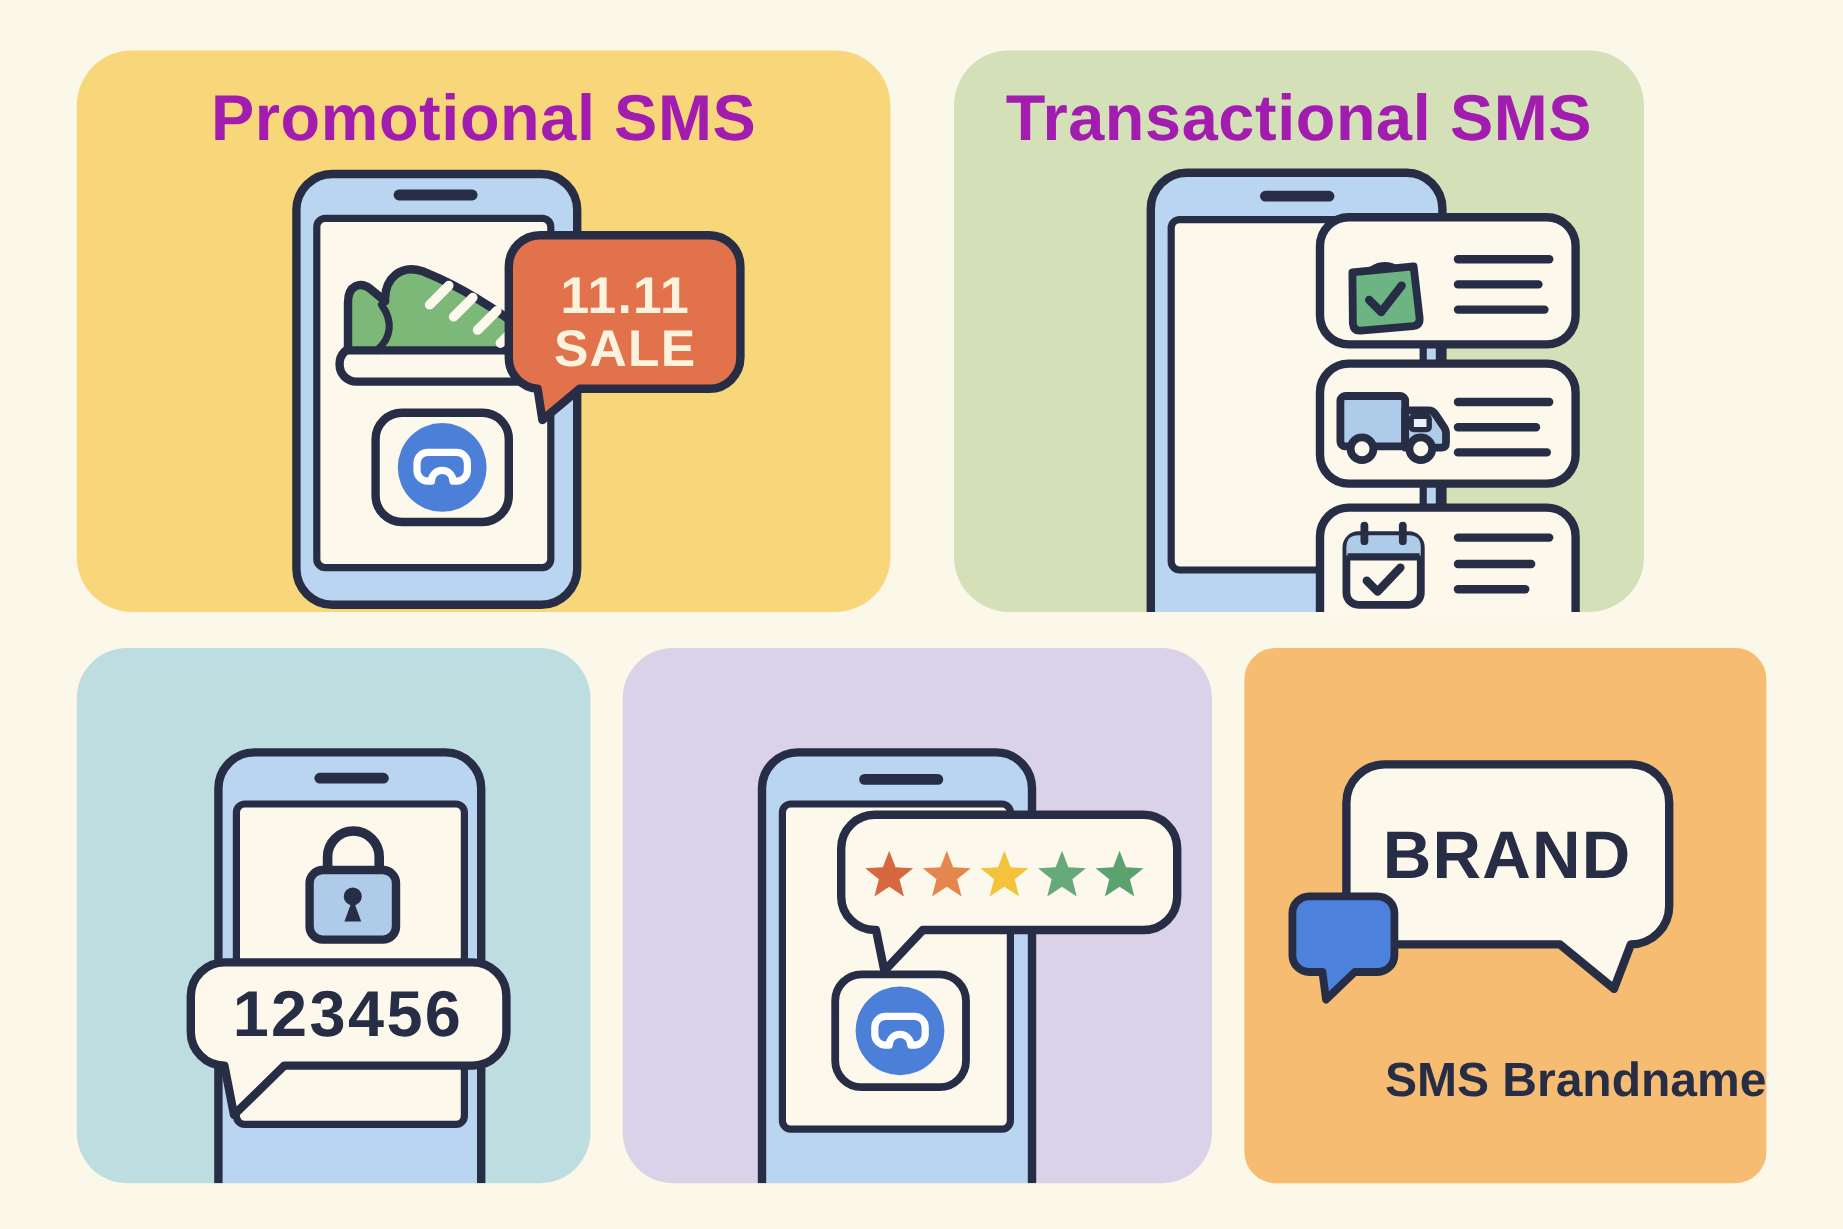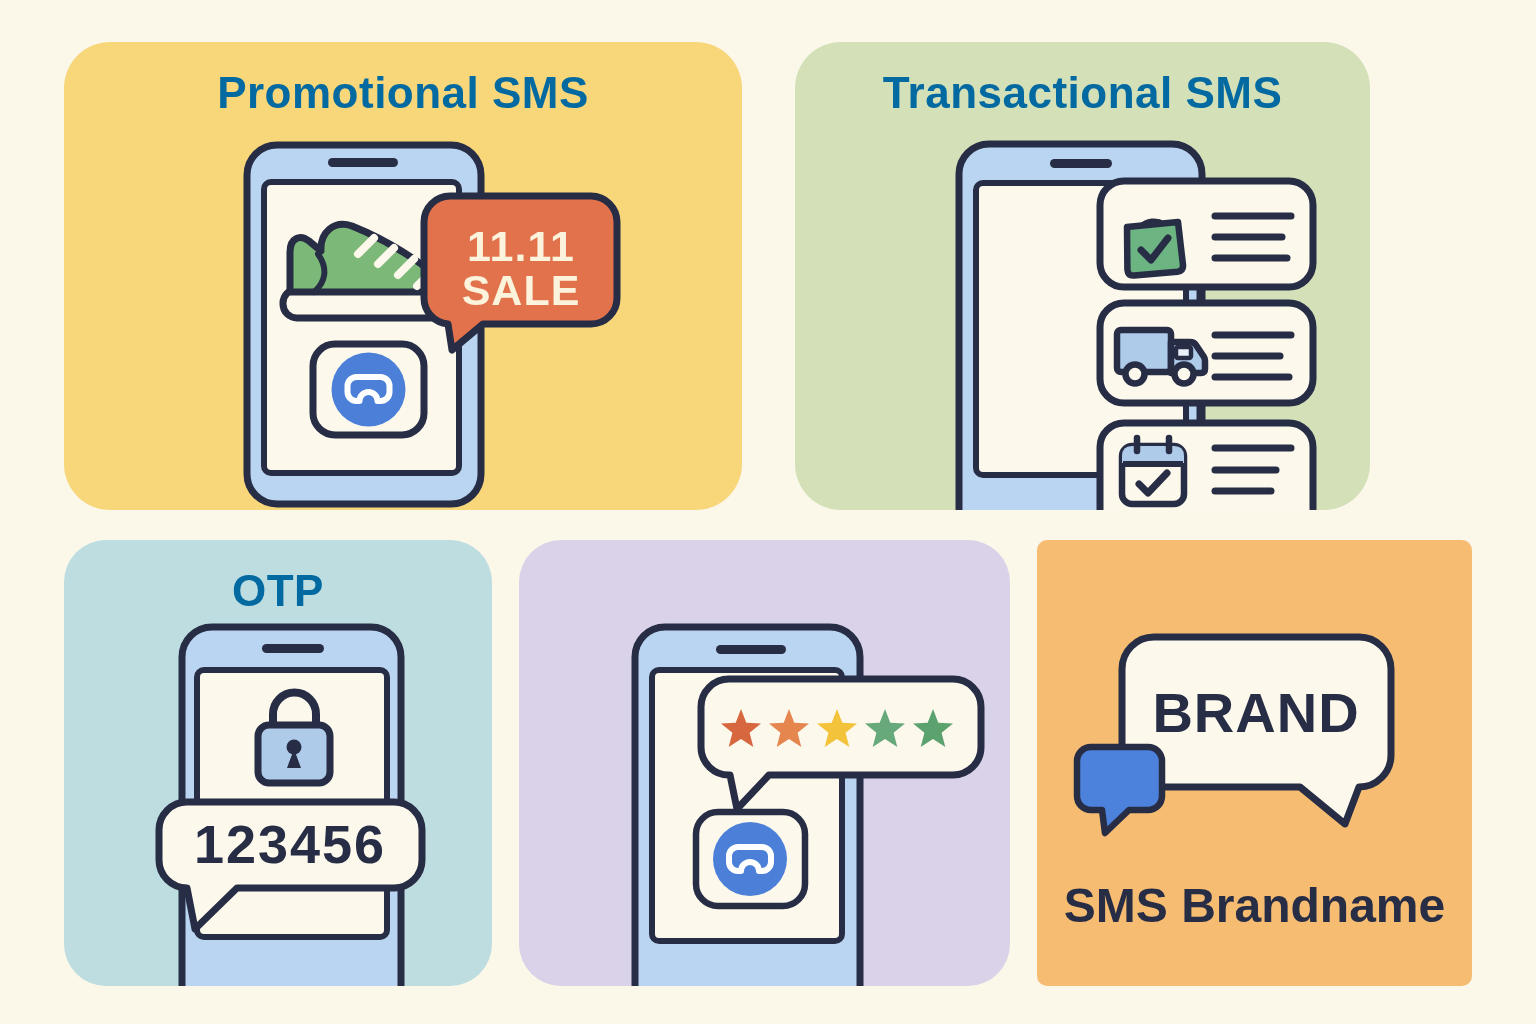--- a/index.html
+++ b/index.html
@@ -3,26 +3,26 @@
 <meta charset="utf-8">
 <style>
   html,body{margin:0;padding:0;background:#FBF7E9;}
   .canvas{position:relative;width:1536px;height:1024px;background:#FBF7E9;overflow:hidden;
           font-family:"Liberation Sans","DejaVu Sans",sans-serif;}
   .card{position:absolute;overflow:hidden;}
   .card-promo{left:64px;top:42px;width:678px;height:468px;border-radius:46px;background:#F8D77B;}
   .card-trans{left:795px;top:42px;width:575px;height:468px;border-radius:46px;background:#D3E0B8;}
   .card-otp{left:64px;top:540px;width:428px;height:446px;border-radius:42px;background:#BDDDE0;}
   .card-survey{left:519px;top:540px;width:491px;height:446px;border-radius:42px;background:#D9D2E9;}
-  .card-brand{left:1037px;top:540px;width:435px;height:446px;border-radius:10px;background:#F5BC72;}
+  .card-brand{left:1037px;top:540px;width:435px;height:446px;border-radius:26px;background:#F5BC72;}
   .card h2{position:absolute;top:26px;left:0;width:100%;margin:0;text-align:center;
-           font-size:44px;font-weight:700;color:#0369a1;letter-spacing:.5px;}
+           font-size:54px;font-weight:700;color:#a21caf;letter-spacing:.5px;}
   .card svg{position:absolute;left:0;top:0;}
-  .caption{position:absolute;top:338px;left:0;width:100%;text-align:center;
-           font-size:48px;font-weight:700;color:#272D45;}
+  .caption{position:absolute;top:338px;left:0;width:100%;text-align:right;
+           font-size:40px;font-weight:700;color:#272D45;}
   svg text{font-family:"Liberation Sans","DejaVu Sans",sans-serif;font-weight:700;}
 </style>
 </head>
 <body>
 
 <div class="canvas">
 
   <section class="card card-promo">
     <h2>Promotional SMS</h2>
     <svg width="678" height="468" viewBox="0 0 678 468">
@@ -108,21 +108,20 @@
         <g stroke="#272D45" stroke-width="7" stroke-linecap="round">
           <line x1="420" y1="406" x2="496" y2="406"></line>
           <line x1="420" y1="428" x2="481" y2="428"></line>
           <line x1="420" y1="449" x2="476" y2="449"></line>
         </g>
       </g>
     </svg>
   </section>
 
   <section class="card card-otp">
-    <h2>OTP</h2>
     <svg width="428" height="446" viewBox="0 0 428 446">
       <g>
         <rect x="118" y="87" width="219" height="400" rx="30" fill="#BAD5F1" stroke="#272D45" stroke-width="7"></rect>
         <rect x="198" y="104" width="62" height="9" rx="4.5" fill="#272D45"></rect>
         <rect x="133" y="130" width="190" height="267" rx="7" fill="#FCF8EC" stroke="#272D45" stroke-width="6"></rect>
       </g>
       <g>
         <path d="M 209,187 V 174 A 21.5,21.5 0 0 1 252,174 V 187" fill="none" stroke="#272D45" stroke-width="8" stroke-linecap="round"></path>
         <rect x="194" y="185" width="72" height="58" rx="11" fill="#AECBEA" stroke="#272D45" stroke-width="7"></rect>
         <circle cx="230" cy="207" r="7.5" fill="#272D45"></circle>

